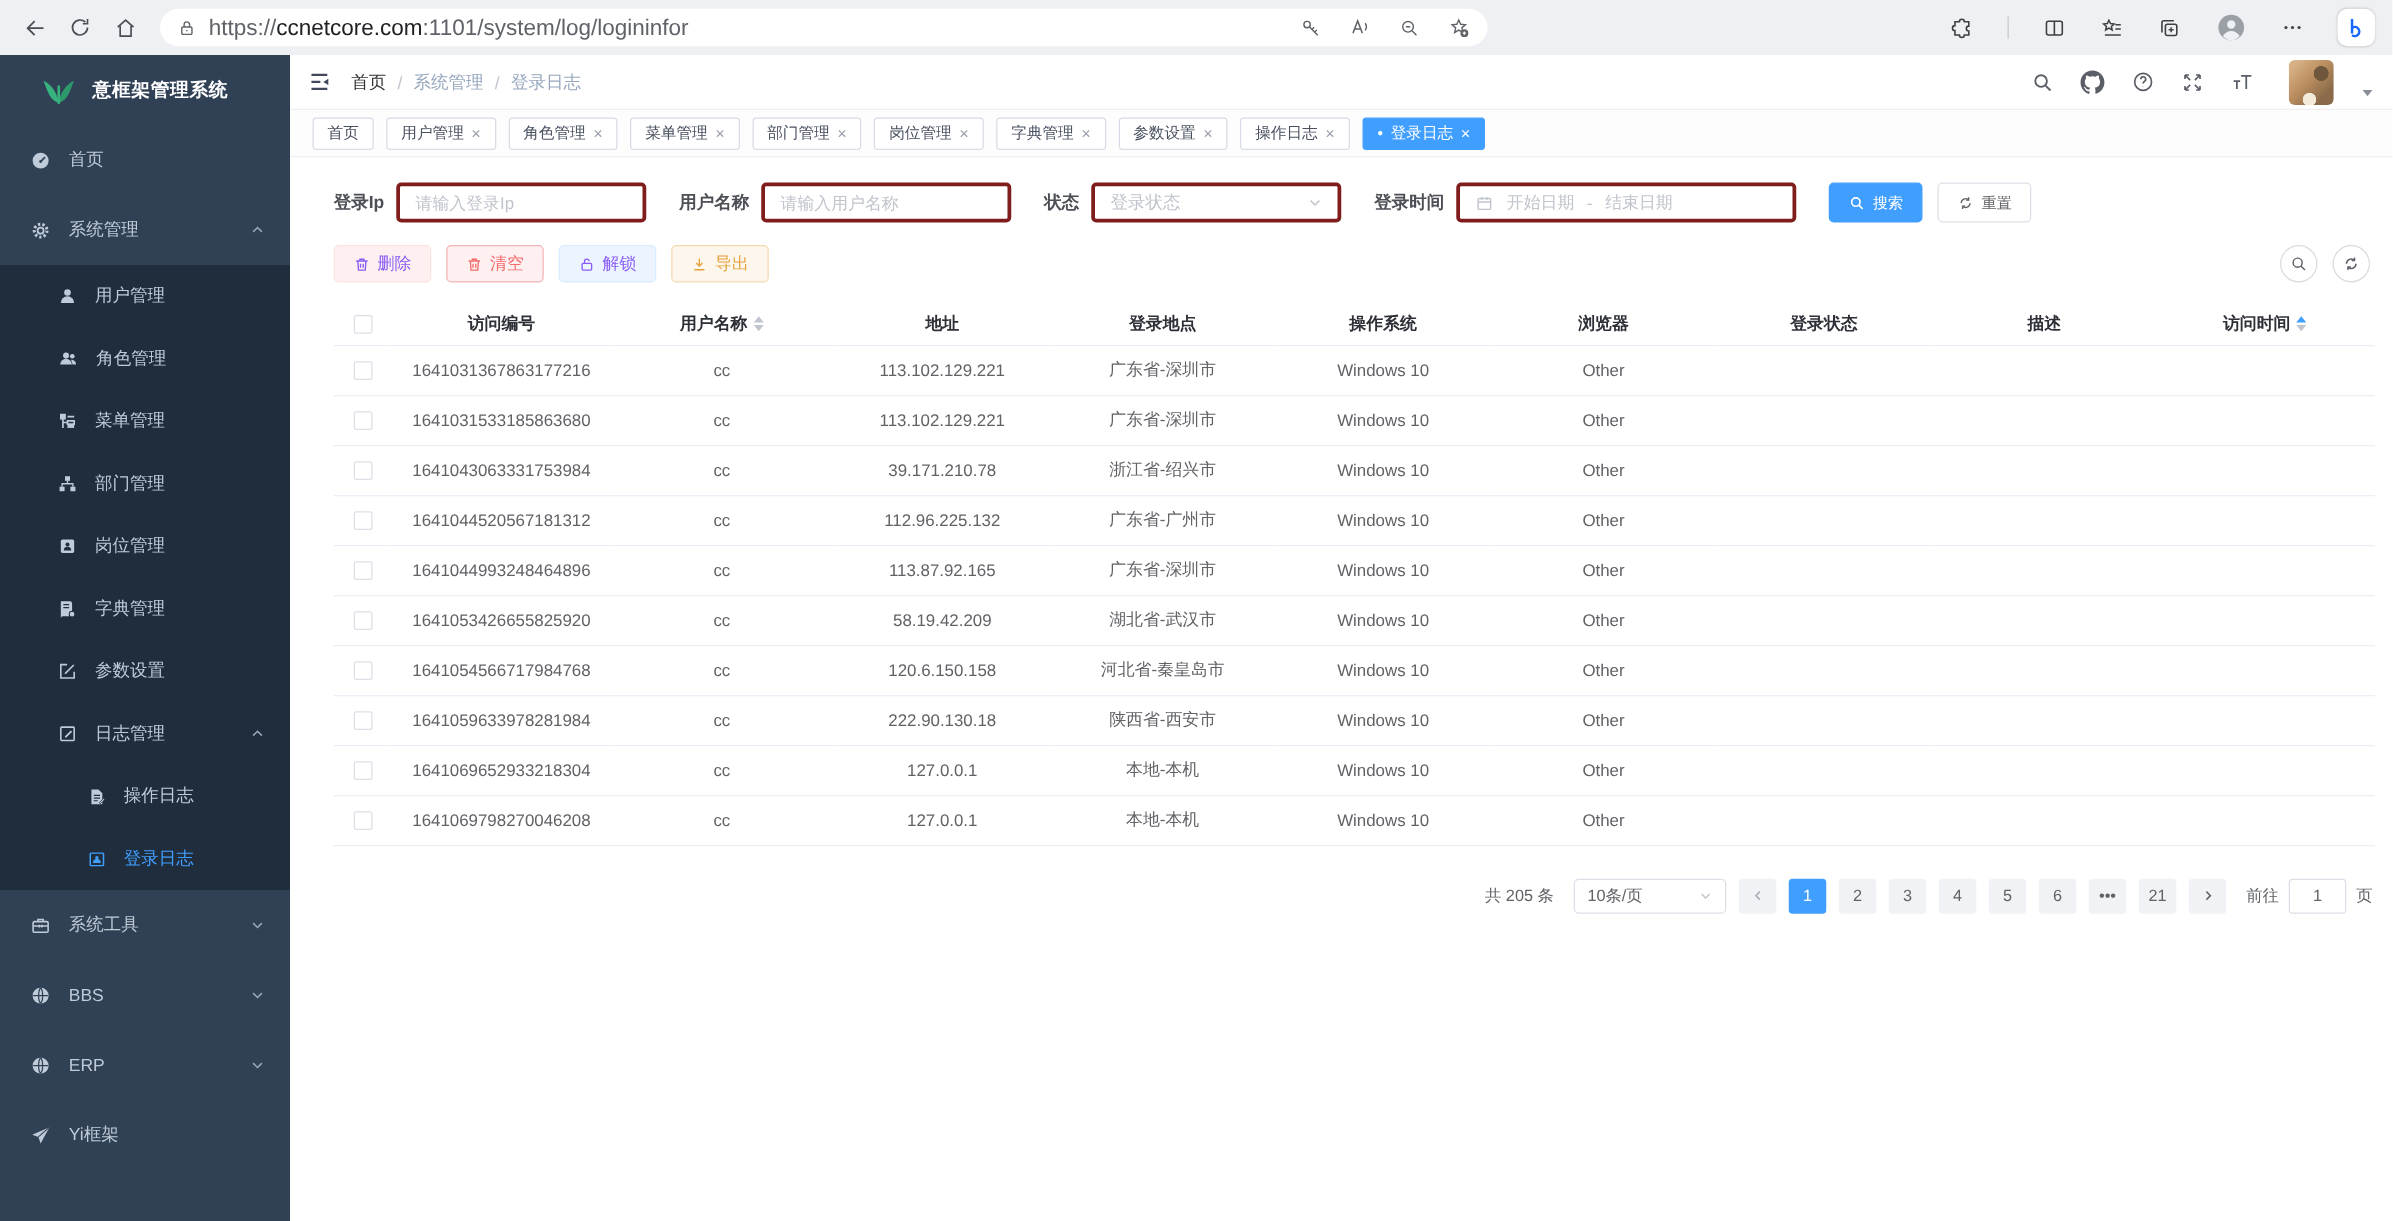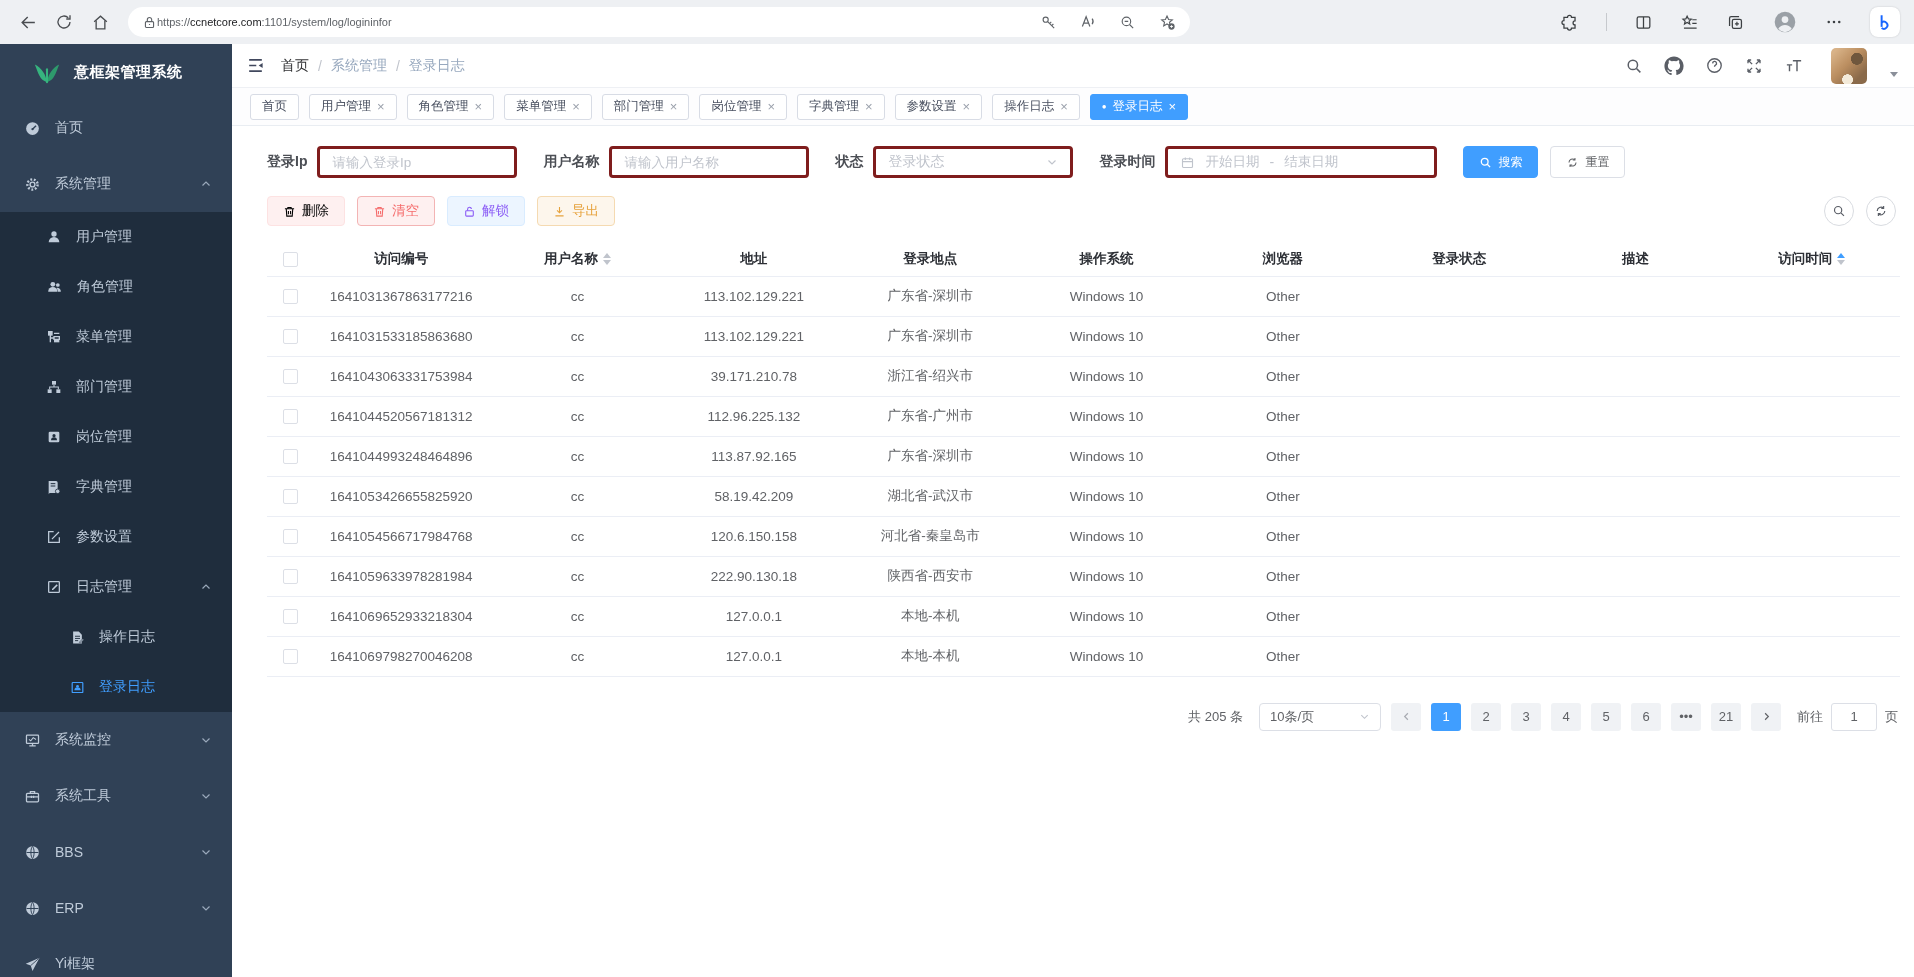--- a/index.html
+++ b/index.html
@@ -6,21 +6,21 @@
   html,body { width:1914px; height:977px; overflow:hidden; }
   body { font-family:"Liberation Sans","DejaVu Sans",sans-serif; background:#fff; color:#303133; }
   svg { display:block; }
 
   
   .chrome { height:44px; background:#eef0f3; display:flex; align-items:center; padding:0 10px; }
   .cbtn { width:36px; height:34px; display:flex; align-items:center; justify-content:center;
           color:#4a4d51; background:none; border:none; border-radius:6px; }
   .urlbar { width:1062px; height:30px; background:#fff; border-radius:15px; display:flex;
             align-items:center; padding:0 14px; margin-left:10px; }
-  .url { font-size:11px; color:#5f6368; white-space:nowrap; }
+  .url { font-size:18px; color:#5f6368; margin-left:10px; white-space:nowrap; }
   .url b { color:#202124; font-weight:normal; }
   .url-right { margin-left:auto; display:flex; gap:22px; color:#5f6368; align-items:center; }
   .chrome-right { margin-left:auto; display:flex; align-items:center; gap:27px; color:#3c4043; padding-right:4px; }
   .vdiv { width:1px; height:18px; background:#c6c9cd; }
   .bing-tile { width:30px; height:30px; background:#fff; border-radius:8px; display:flex;
                align-items:center; justify-content:center; box-shadow:0 0 2px rgba(0,0,0,.18); }
 
   
   .app { display:flex; height:933px; }
   .sidebar { width:232px; background:#304156; color:#bfcbd9; flex:none; overflow:hidden; }
@@ -84,21 +84,21 @@
          border-radius:4px; font-size:12px; border:1px solid #dcdfe6; background:#fff;
          color:#606266; cursor:pointer; font-family:inherit; }
   .btn.primary { background:#409EFF; border-color:#409EFF; color:#fff; }
   .btn + .btn { margin-left:12px; }
 
   .toolbar { display:flex; align-items:center; margin-top:18px; }
   .tbtn { height:30px; display:inline-flex; align-items:center; gap:6px; padding:0 15px;
           border-radius:4px; font-size:13.5px; cursor:pointer; border:1px solid transparent;
           font-family:inherit; background:#fff; }
   .tbtn + .tbtn { margin-left:12px; }
-  .tbtn.del   { background:#fef0f0; border-color:#fde2e2; color:#000000; }
+  .tbtn.del   { background:#fef0f0; border-color:#fde2e2; color:#8b5cf6; }
   .tbtn.clear { background:#fef0f0; border-color:#f3b4b4; color:#f56c6c; }
   .tbtn.unlock{ background:#ecf5ff; border-color:#d9ecff; color:#8b5cf6; }
   .tbtn.export{ background:#fdf6ec; border-color:#f5dab1; color:#e6a23c; }
   .tool-right { margin-left:auto; display:flex; gap:12px; padding-right:4px; }
   .circ { width:30px; height:30px; border-radius:50%; border:1px solid #d9dce1; background:#fff;
           display:flex; align-items:center; justify-content:center; color:#5a5e66; cursor:pointer; }
 
   
   table { width:100%; border-collapse:collapse; margin-top:16px; table-layout:fixed; }
   th, td { font-size:13.5px; text-align:center; border-bottom:1px solid #ebeef5;
@@ -325,31 +325,20 @@
       <div class="nav-item lv3 active">
         <svg class="nav-ico" width="15" height="15" viewBox="0 0 24 24" fill="none" stroke="currentColor" stroke-width="1.9">
             <rect x="3.5" y="4" width="17" height="16" rx="1"></rect>
             <circle cx="12" cy="10" r="2.2" fill="currentColor" stroke="none"></circle>
             <path d="M7 16.5a5 5 0 0 1 10 0z" fill="currentColor" stroke="none"></path>
           </svg>
         <span>登录日志</span>
       </div>
     </div>
 
-    <div class="nav-item">
-      <svg class="nav-ico" width="17" height="17" viewBox="0 0 24 24" fill="none" stroke="currentColor" stroke-width="1.8">
-          <rect x="3.5" y="4.5" width="17" height="11.5" rx="1"></rect>
-          <path d="M7 10.5l2.5 2 3.5-4.5 4 2.5" stroke-width="1.5"></path>
-          <path d="M12 16v3.5 M7.5 19.5h9"></path>
-        </svg>
-      <span>系统监控</span>
-      <svg class="chev" width="12" height="12" viewBox="0 0 24 24" fill="none" stroke="currentColor" stroke-width="2.4">
-          <path d="M5 9l7 7 7-7"></path>
-        </svg>
-    </div>
     <div class="nav-item">
       <svg class="nav-ico" width="17" height="17" viewBox="0 0 24 24" fill="none" stroke="currentColor" stroke-width="1.8">
           <rect x="3.5" y="7.5" width="17" height="12" rx="1.5"></rect>
           <path d="M9 7.5V5h6v2.5 M3.5 12.5h17 M10.5 11v3 M13.5 11v3"></path>
         </svg>
       <span>系统工具</span>
       <svg class="chev" width="12" height="12" viewBox="0 0 24 24" fill="none" stroke="currentColor" stroke-width="2.4">
           <path d="M5 9l7 7 7-7"></path>
         </svg>
     </div>

